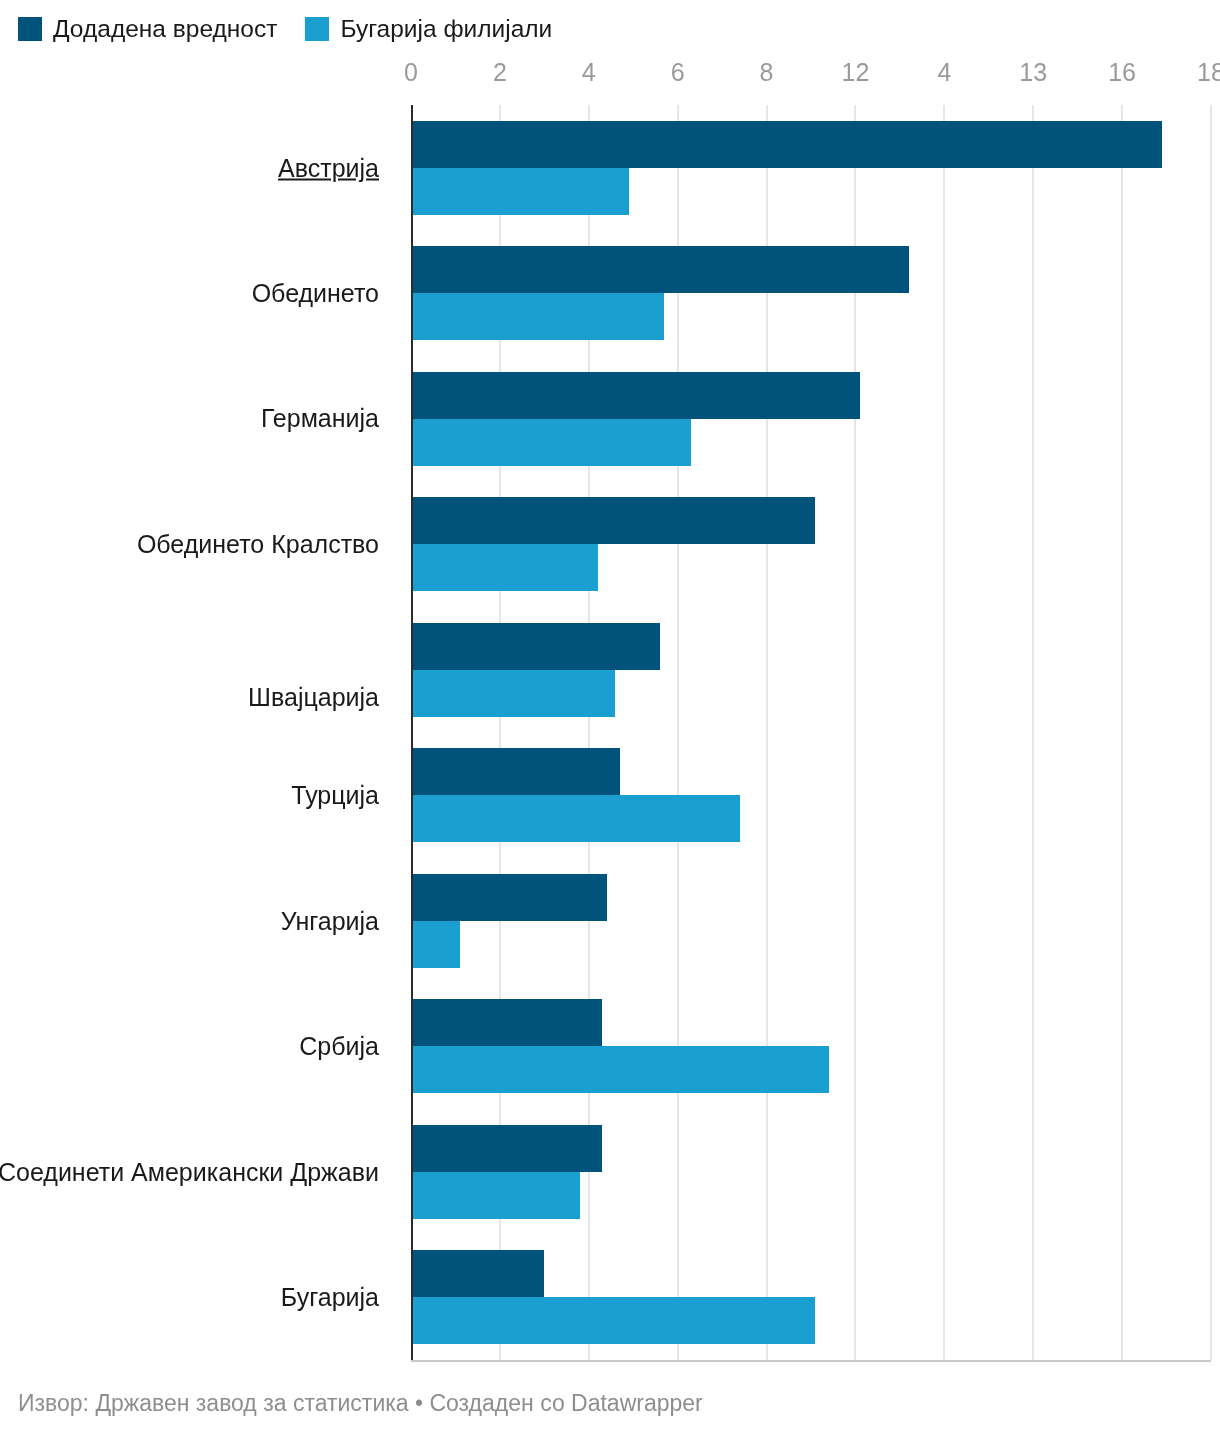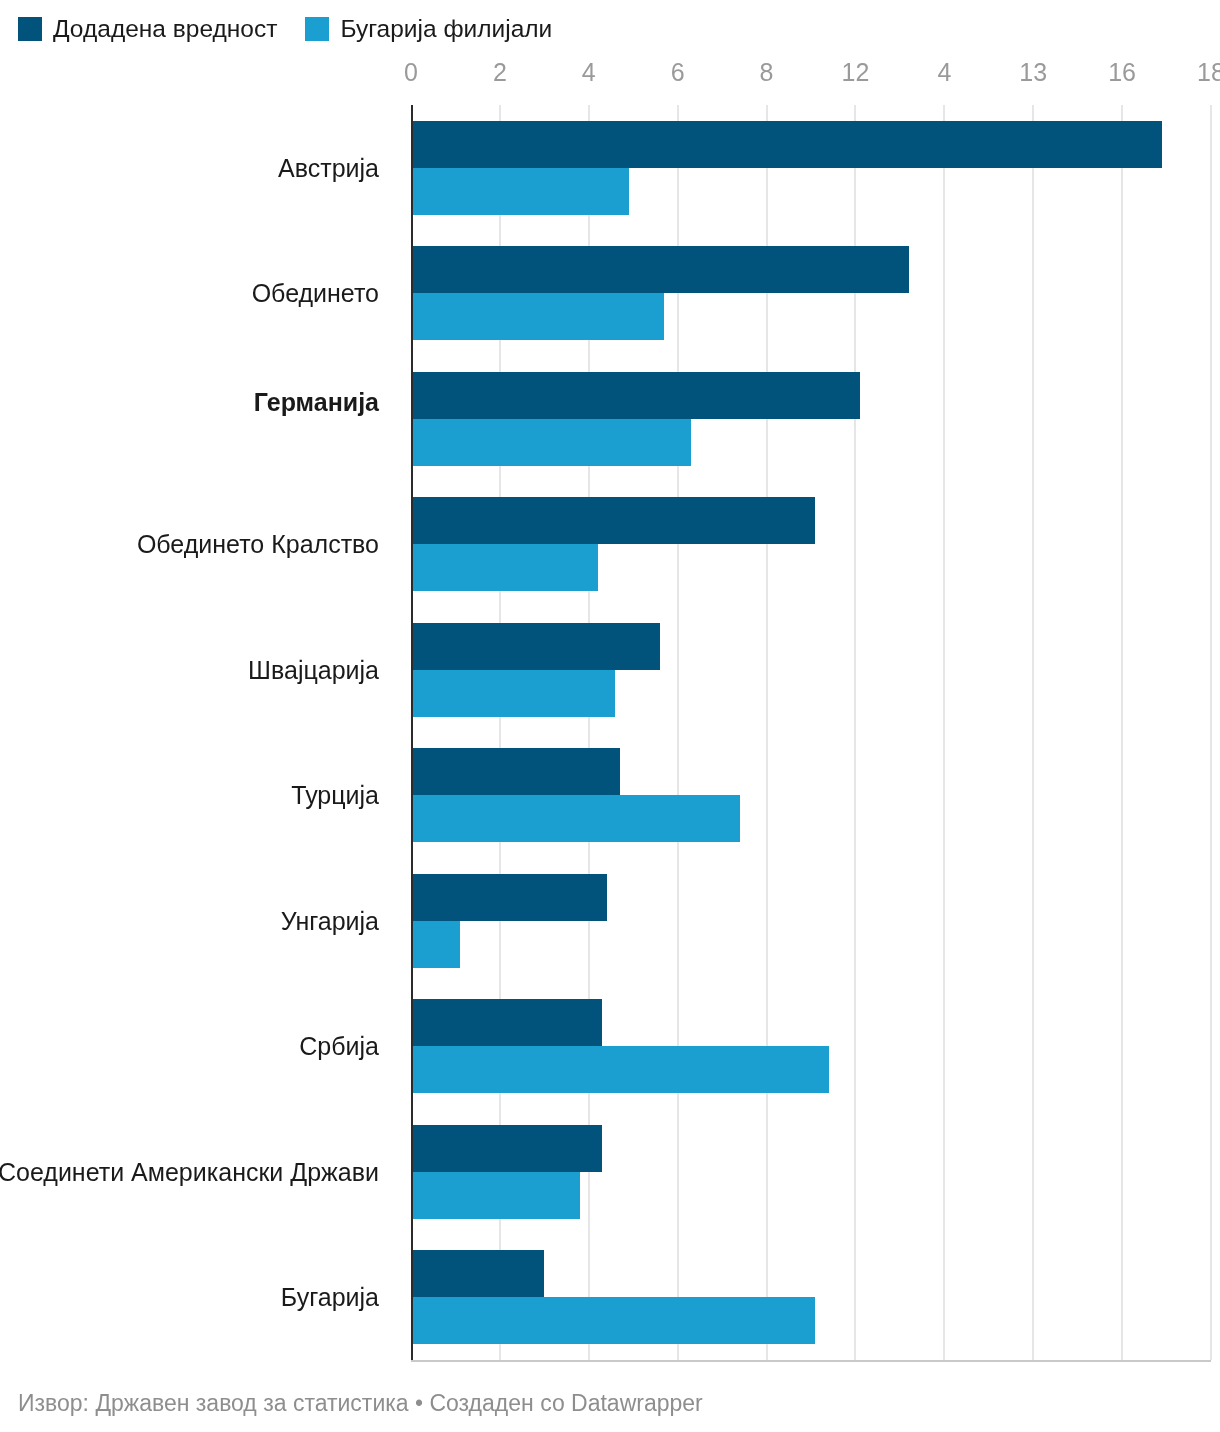--- a/index.html
+++ b/index.html
@@ -162,25 +162,25 @@
       <div class="tick-label" style="left: 177.778px;">4</div>
       <div class="tick-label" style="left: 266.667px;">6</div>
       <div class="tick-label" style="left: 355.556px;">8</div>
       <div class="tick-label" style="left: 444.444px;">12</div>
       <div class="tick-label" style="left: 533.333px;">4</div>
       <div class="tick-label" style="left: 622.222px;">13</div>
       <div class="tick-label" style="left: 711.111px;">16</div>
       <div class="tick-label" style="left: 800px;">18</div>
     </div>
   <div id="labels">
-      <div class="cat-label-box" style="top: 62.75px;">Австрија</div>
+      <div class="cat-label-box" style="top: 62.75px; text-decoration: underline;">Австрија</div>
       <div class="cat-label-box" style="top: 188.25px;">Обединето</div>
-      <div class="cat-label-box" style="top: 297px; font-weight: bold;">Германија</div>
+      <div class="cat-label-box" style="top: 313px;">Германија</div>
       <div class="cat-label-box" style="top: 439.25px;">Обединето Кралство</div>
-      <div class="cat-label-box" style="top: 565px;">Швајцарија</div>
+      <div class="cat-label-box" style="top: 592px;">Швајцарија</div>
       <div class="cat-label-box" style="top: 690.25px;">Турција</div>
       <div class="cat-label-box" style="top: 815.75px;">Унгарија</div>
       <div class="cat-label-box" style="top: 941.25px;">Србија</div>
       <div class="cat-label-box" style="top: 1066.75px;">Соединети Американски Држави</div>
       <div class="cat-label-box" style="top: 1192.25px;">Бугарија</div>
     </div>
   <div id="plot">
     <div class="axis-zero"></div>
   <div class="gridline" style="left: 87.8889px;"></div>
       <div class="gridline" style="left: 176.778px;"></div>

